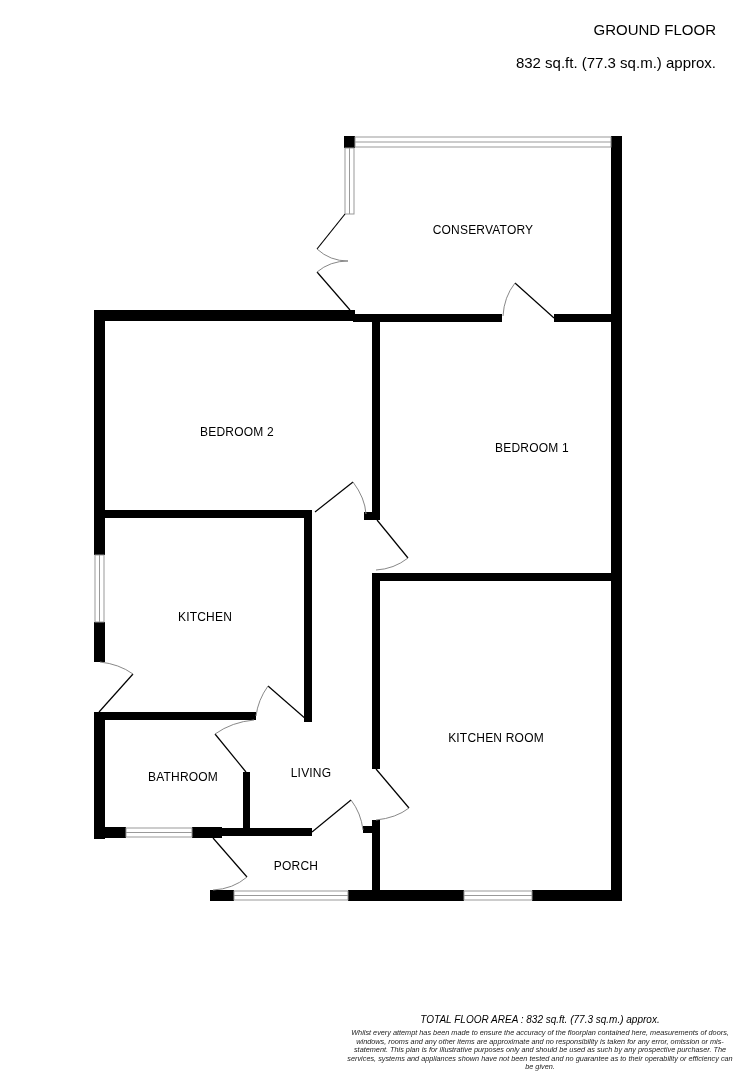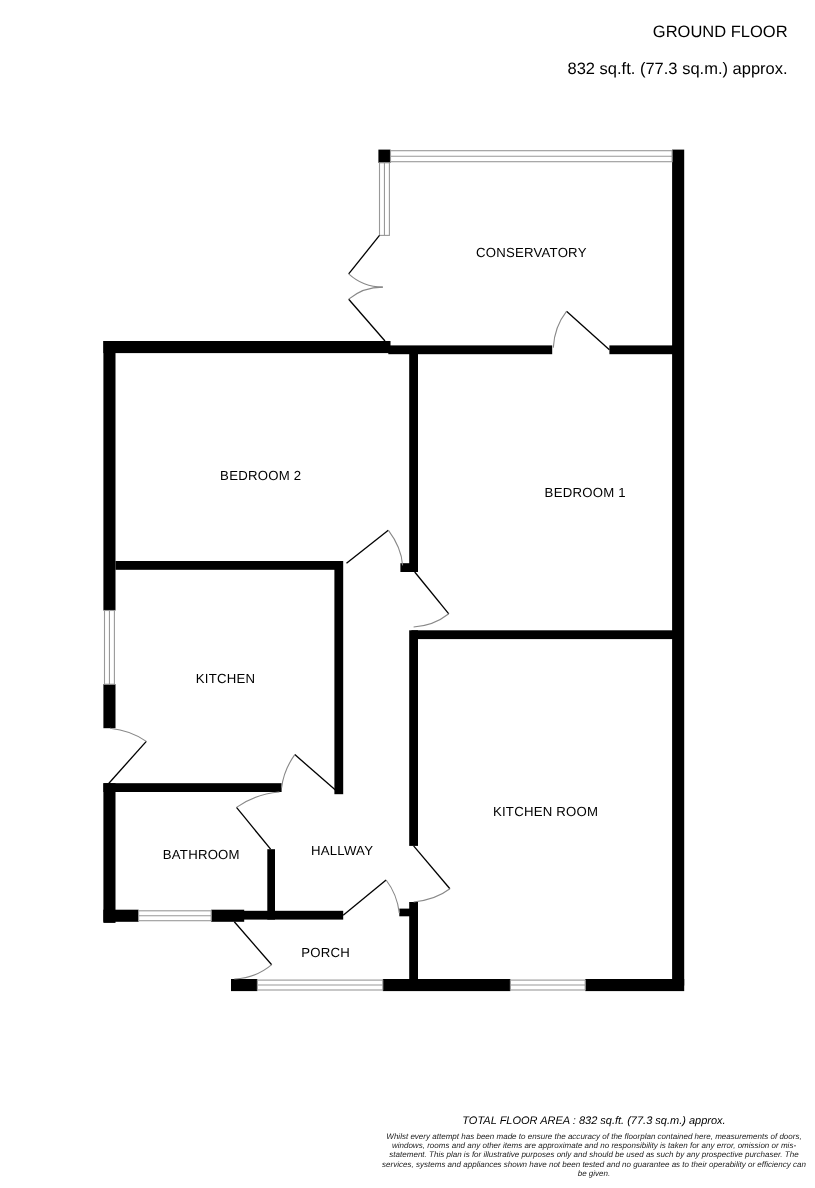--- a/index.html
+++ b/index.html
@@ -145,18 +145,18 @@
     </g>
   </g>
 </svg>
 
 <div class="room-label" style="left: 483px; top: 230px;">CONSERVATORY</div>
 <div class="room-label" style="left: 237px; top: 432px;">BEDROOM 2</div>
 <div class="room-label" style="left: 496px; top: 448px; margin-left: 36px;">BEDROOM 1</div>
 <div class="room-label" style="left: 205px; top: 617px;">KITCHEN</div>
 <div class="room-label" style="left: 496px; top: 738px;">KITCHEN ROOM</div>
 <div class="room-label" style="left: 173px; top: 777px; margin-left: 10px;">BATHROOM</div>
-<div class="room-label" style="left: 311px; top: 773px;">HALLWAY</div>
+<div class="room-label" style="left: 311px; top: 773px;">LIVING</div>
 <div class="room-label" style="left: 296px; top: 866px;">PORCH</div>
 
 <div class="footer footer-total">TOTAL FLOOR AREA : 832 sq.ft. (77.3 sq.m.) approx.</div>
 <div class="footer footer-disc">Whilst every attempt has been made to ensure the accuracy of the floorplan contained here, measurements of doors, windows, rooms and any other items are approximate and no responsibility is taken for any error, omission or mis-statement. This plan is for illustrative purposes only and should be used as such by any prospective purchaser. The services, systems and appliances shown have not been tested and no guarantee as to their operability or efficiency can be given.</div>
 <div class="footer footer-made">Made with Metropix ©2026</div>
 
 </body></html>

